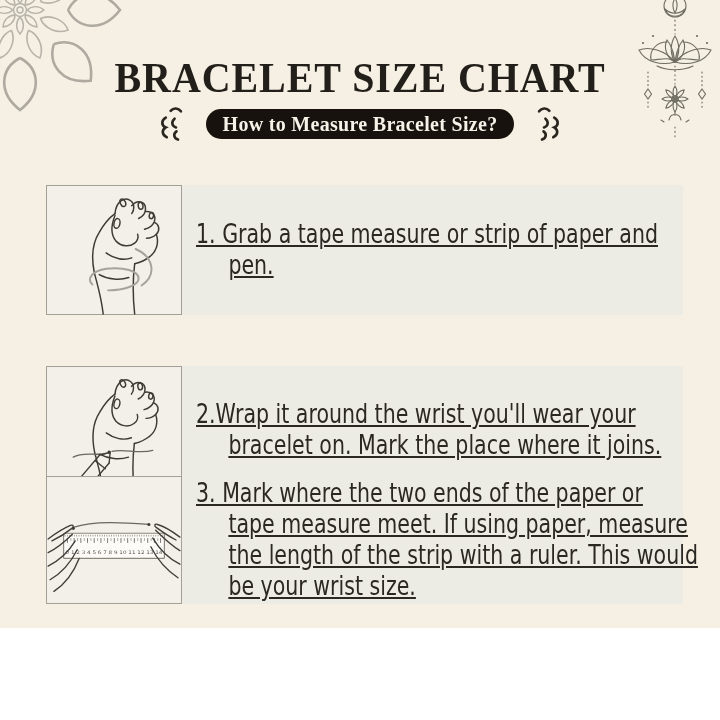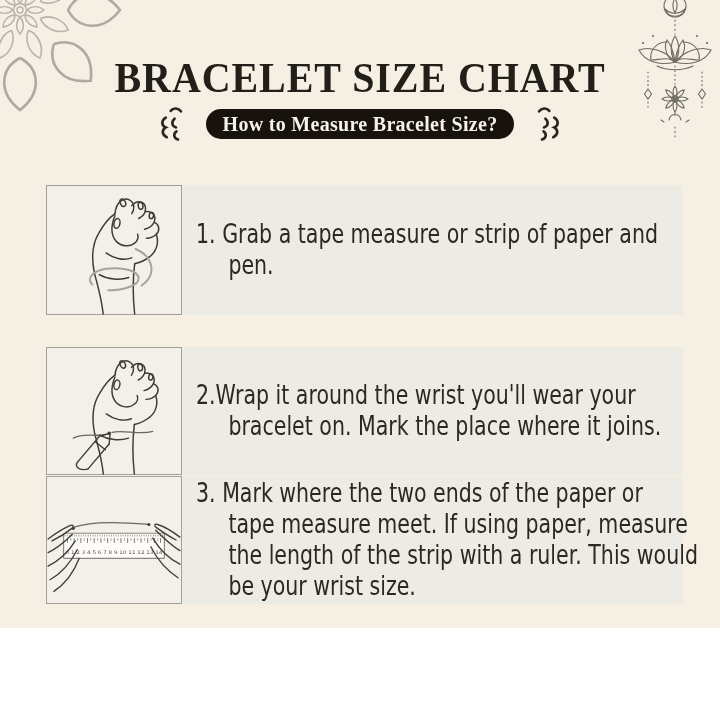--- a/index.html
+++ b/index.html
@@ -25,21 +25,21 @@
   .badge{
     background:#17120d;color:#f6f2e7;height:30px;border-radius:16px;
     padding:0 17px;display:flex;align-items:center;
     font-family:"Liberation Serif",serif;font-weight:700;font-size:20px;
     letter-spacing:.3px;white-space:nowrap;
   }
   .swirl.right{transform:scaleX(-1);}
   
   .step-row{
     position:absolute;left:46px;width:637px;background:#ecebe4;
-    display:flex;align-items:center;
+    display:flex;align-items:center;text-decoration:underline;
   }
   .illus-box{
     position:absolute;left:0;top:0;bottom:0;width:136px;
     background:#f2f0e9;border:1px solid #a3a097;box-sizing:border-box;
   }
   .illus-box svg{width:100%;height:100%;display:block;}
   .step-text{
     margin-left:150px;width:620px;
     transform:scaleX(.79);transform-origin:left center;
     font-size:26px;line-height:31px;color:#2b2823;
@@ -201,21 +201,21 @@
           <path d="M90,64 C108,72 112,90 96,101"></path>
         </g>
       </svg>
     </div>
     <div class="step-text">
       <div class="ln">1. Grab a tape measure or strip of paper and</div>
       <div class="ln cont">pen.</div>
     </div>
   </section>
 
-  <section class="step-row" style="top:347px;height:128px">
+  <section class="step-row" style="top:366px;height:128px">
     <div class="illus-box">
       <svg viewBox="0 0 136 130">
         <use href="#fist"></use>
         <g fill="none" stroke="#6b6862" stroke-width="1.4" stroke-linecap="round">
           <path d="M26,93 C36,87 50,92 60,89"></path>
           <path d="M66,87 C78,84 94,90 108,86"></path>
         </g>
         <circle cx="63" cy="88" r="1.8" fill="#3e3b36"></circle>
         <g fill="none" stroke="#3e3b36" stroke-width="1.4" stroke-linecap="round">
           <path d="M31,117 L53,91"></path>

